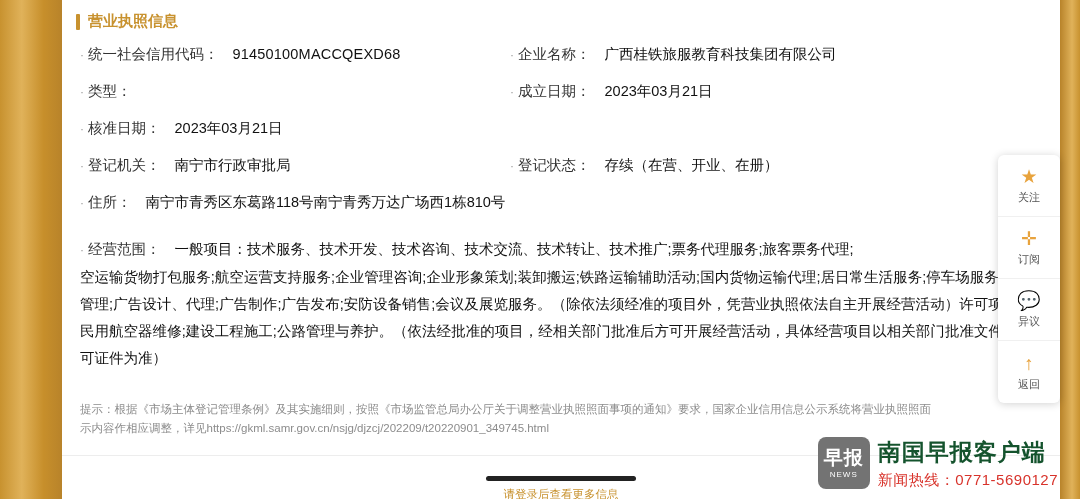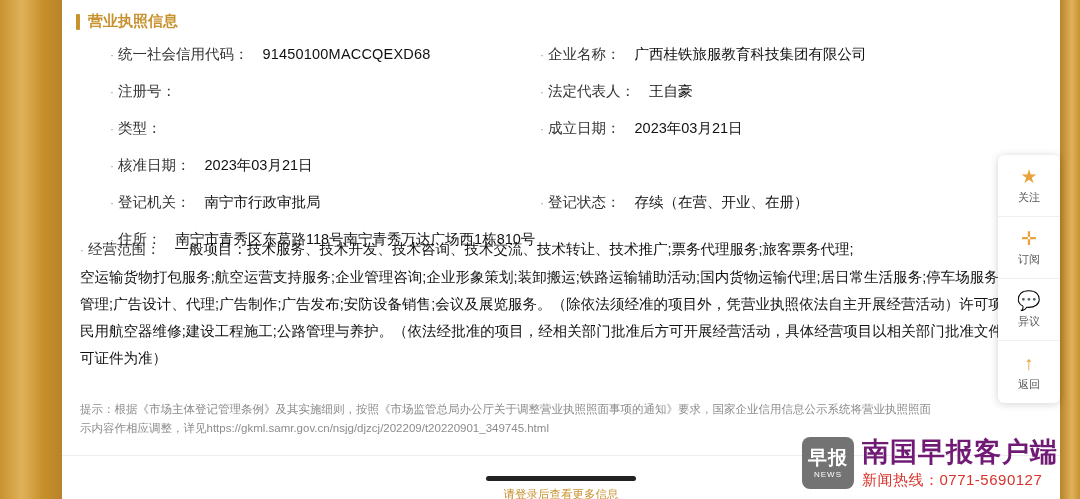--- a/index.html
+++ b/index.html
@@ -31,21 +31,21 @@
   }
   .card-title {
     position: absolute; left: 14px; top: 12px;
     display: flex; align-items: center;
     font-size: 15px; color: #c8922f; font-weight: bold;
   }
   .card-title .bar {
     width: 4px; height: 16px; background: #c8922f; margin-right: 8px; border-radius: 1px;
   }
   .grid {
-    position: absolute; left: 18px; top: 44px; width: 960px; margin-left: 30px;
+    position: absolute; left: 18px; top: 44px; width: 960px;
   }
   .row {
     display: flex;
     margin-bottom: 16px;
   }
   .col {
     display: flex;
     align-items: flex-start;
   }
   .col-left { width: 430px; }
@@ -118,21 +118,21 @@
     display: flex; align-items: flex-start;
   }
   .brand-logo {
     width: 52px; height: 52px; background: #737373; border-radius: 8px;
     display: flex; flex-direction: column; align-items: center; justify-content: center;
     color: #fff; margin-right: 8px;
   }
   .brand-logo .t1 { font-size: 19px; font-weight: bold; line-height: 20px; letter-spacing: 1px;}
   .brand-logo .t2 { font-size: 8px; letter-spacing: 1px; margin-top: 2px; }
   .brand-text .b1 {
-    font-size: 27px; font-weight: bold; color: #701a75; line-height: 30px; letter-spacing: 1px;
+    font-size: 23px; font-weight: bold; color: #14532d; line-height: 30px; letter-spacing: 1px;
   }
   .brand-text .b2 {
     font-size: 15px; color: #d8332b; line-height: 22px; margin-top: 2px; letter-spacing: 0.5px;
   }
 </style>
 </head>
 <body>
 
 <div class="band-left"></div>
 <div class="band-right"></div>
@@ -150,30 +150,20 @@
       <div class="col col-left">
         <span class="lbl"><span class="dot">·</span><span>统一社会信用代码：</span></span>
         <span class="val mono">91450100MACCQEXD68</span>
       </div>
       <div class="col col-right">
         <span class="lbl"><span class="dot">·</span><span>企业名称：</span></span>
         <span class="val">广西桂铁旅服教育科技集团有限公司</span>
       </div>
     </div>
 
-    <div class="row">
-      <div class="col col-left">
-        <span class="lbl"><span class="dot">·</span><span>注册号：</span></span>
-        <span class="val"></span>
-      </div>
-      <div class="col col-right">
-        <span class="lbl"><span class="dot">·</span><span>法定代表人：</span></span>
-        <span class="val">王自豪</span>
-      </div>
-    </div>
 
     <div class="row">
       <div class="col col-left">
         <span class="lbl"><span class="dot">·</span><span>类型：</span></span>
       </div>
       <div class="col col-right">
         <span class="lbl"><span class="dot">·</span><span>成立日期：</span></span>
         <span class="val">2023年03月21日</span>
       </div>
     </div>

